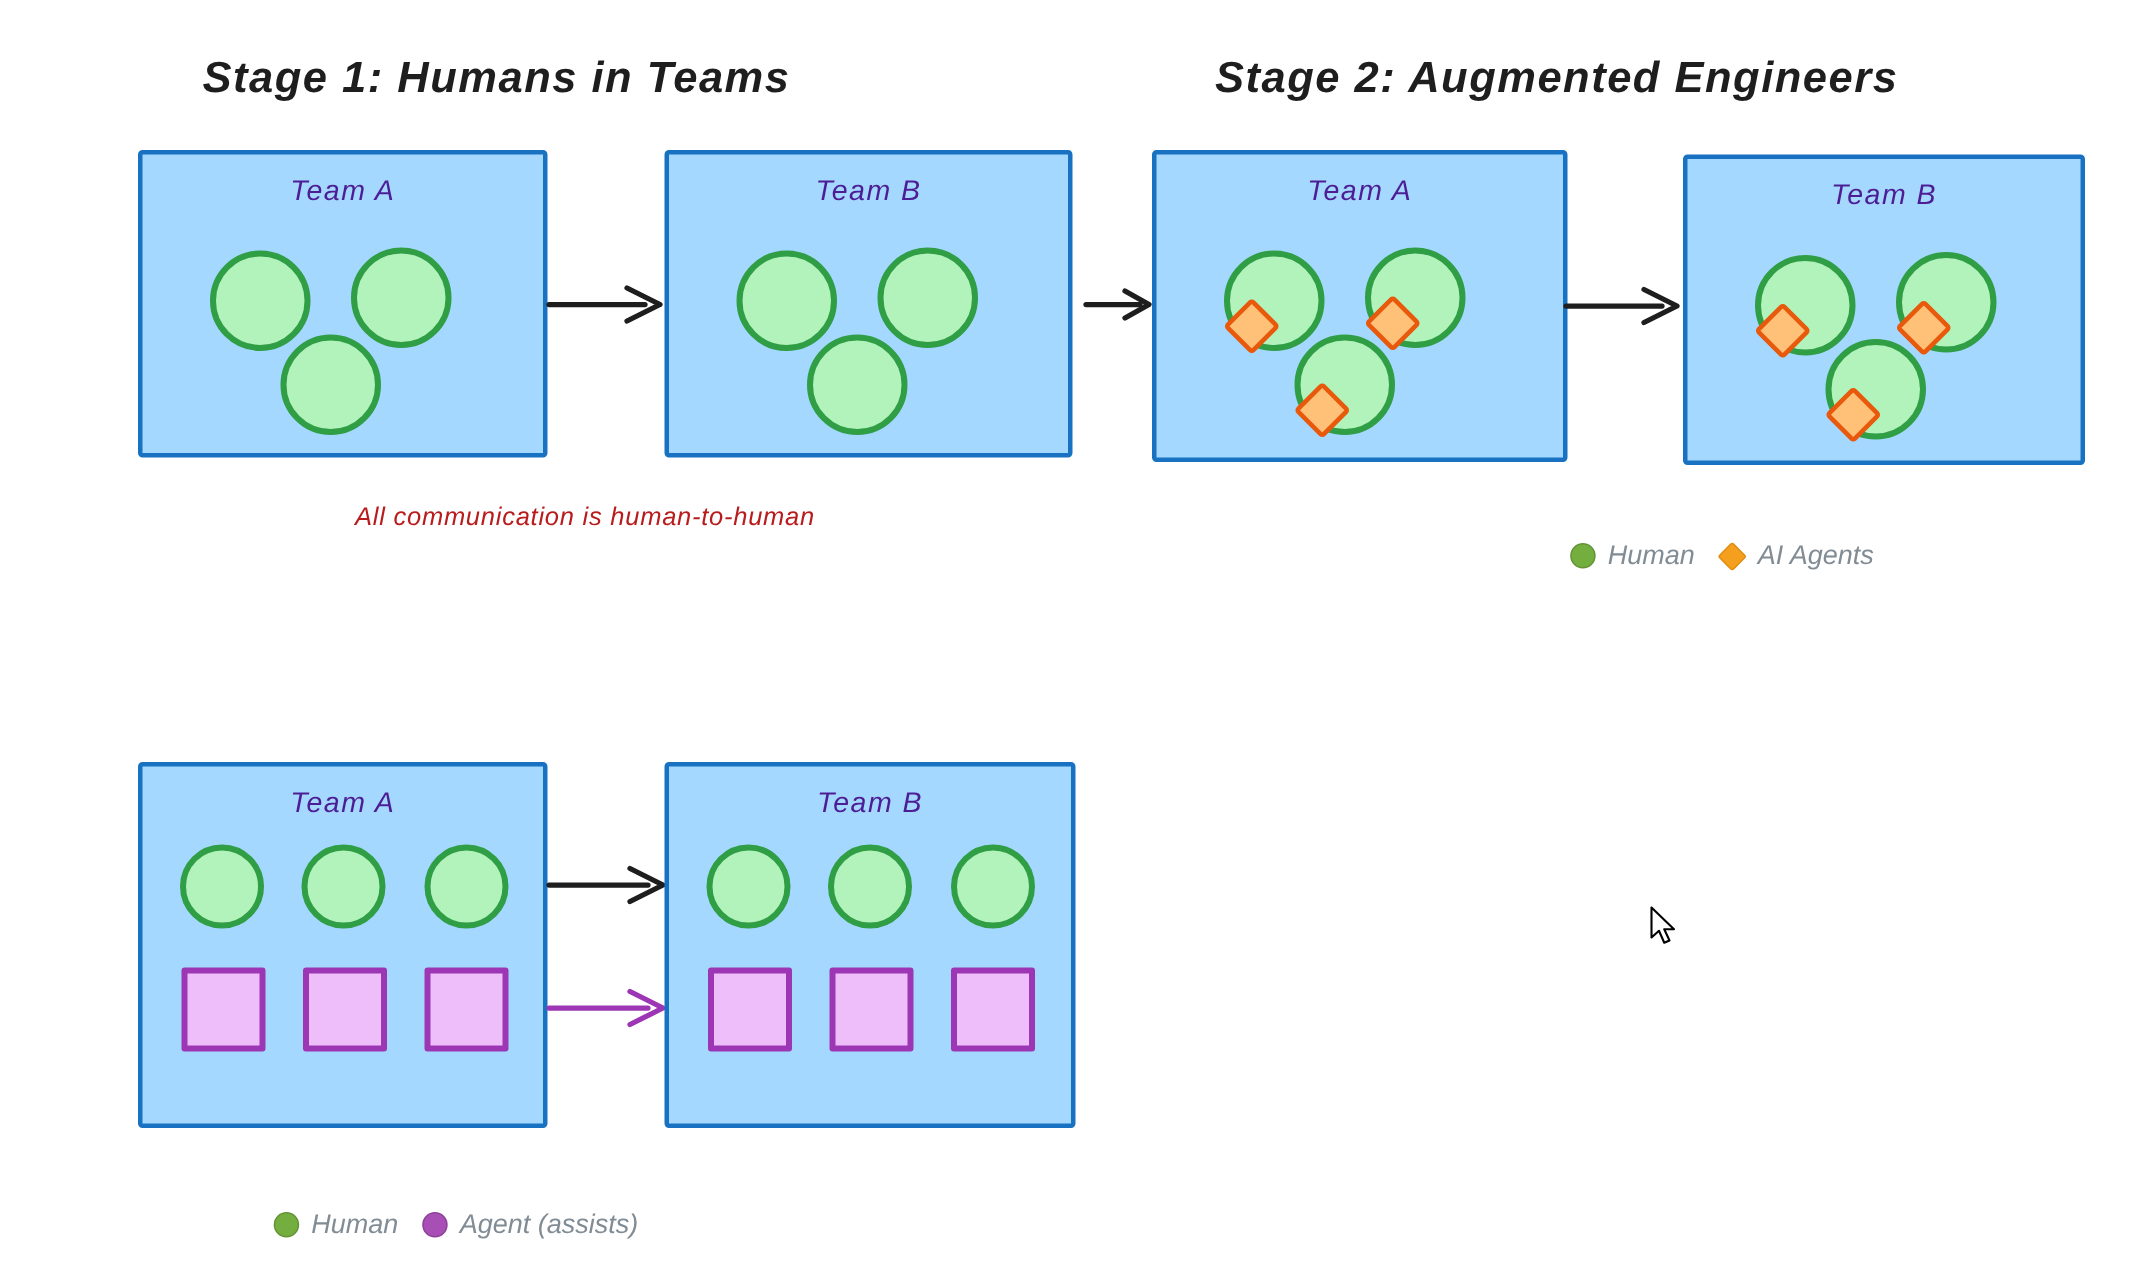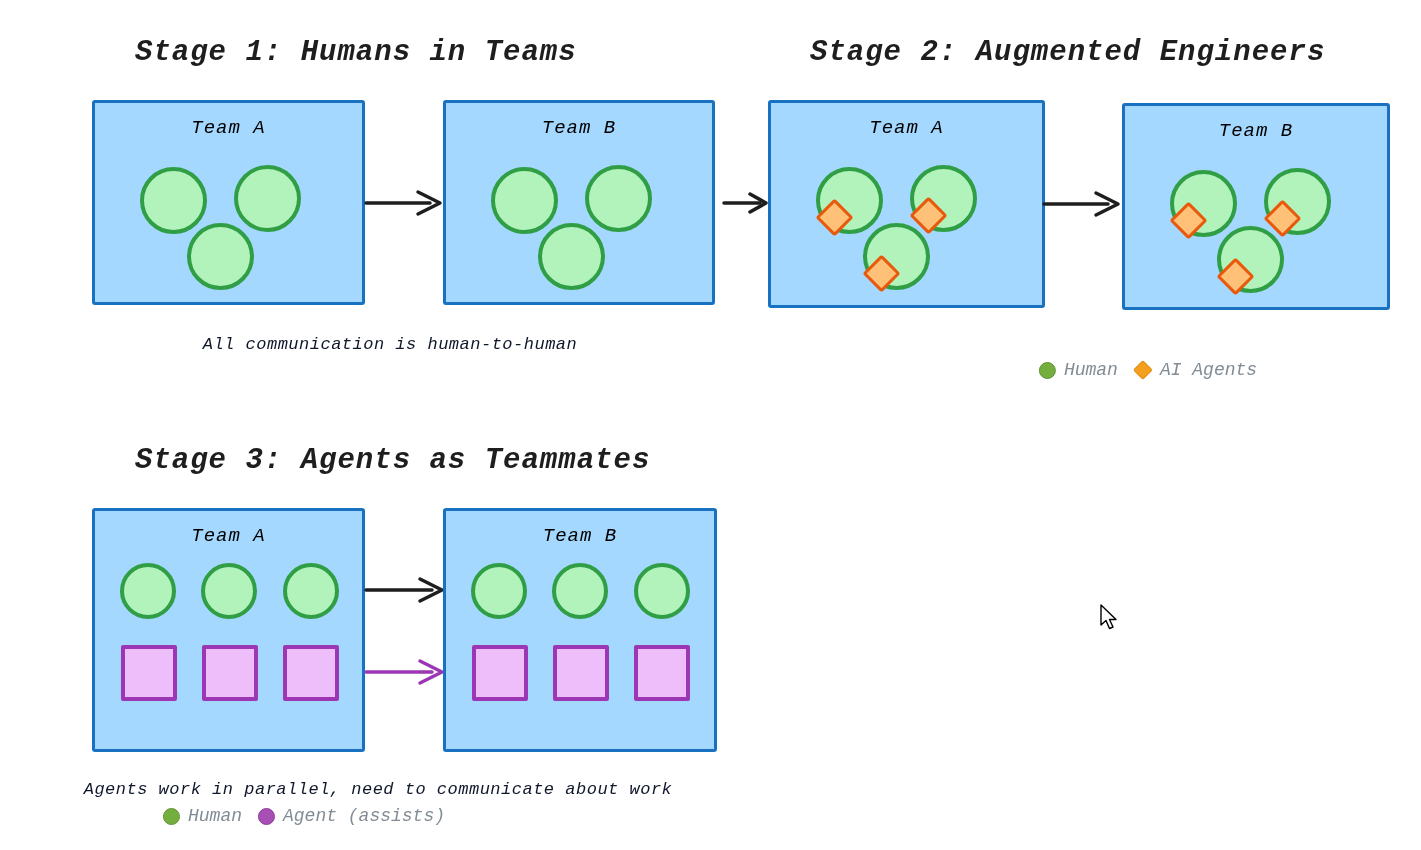--- a/index.html
+++ b/index.html
@@ -1,45 +1,45 @@
 <!DOCTYPE html>
 <html><head>
 <meta charset="utf-8">
 <style>
   html,body{margin:0;padding:0;background:#ffffff;}
   .canvas{
     position:relative;width:1421px;height:850px;background:#ffffff;overflow:hidden;
-    font-family:Liberation Mono, monospace;
+    font-family:Liberation Sans, sans-serif;
   }
   
   .stage-title{
     position:absolute;font-size:29px;font-weight:600;color:#1e1e1e;
     font-style:italic;letter-spacing:1px;white-space:nowrap;
   }
   .caption{
-    position:absolute;transform:translateX(-50%);color:#0f172a;font-size:17px;
+    position:absolute;transform:translateX(-50%);color:#b91c1c;font-size:17px;
     font-style:italic;letter-spacing:.5px;white-space:nowrap;
   }
   .legend{
     position:absolute;transform:translateX(-50%);display:flex;gap:16px;align-items:center;
     color:#818c95;font-size:18px;font-style:italic;white-space:nowrap;
   }
   .lg-item{display:flex;align-items:center;}
   .marker{display:inline-block;width:15px;height:15px;border-radius:50%;margin-right:8px;}
   .m-green{background:#74ae3f;border:1px solid #629436;}
   .m-purple{background:#a84fb5;border:1px solid #8d3f9a;}
   .m-diamond{width:12px;height:12px;border-radius:2px;transform:rotate(45deg);
     background:#f59f1e;border:1px solid #df8c10;margin:0 10px 0 2px;}
   
   .panel{
     position:absolute;background:#a5d8ff;border:3px solid #1971c2;border-radius:3px;
     box-sizing:border-box;
   }
   .team-label{
-    position:absolute;top:14px;left:0;width:100%;text-align:center;color:#000000;
+    position:absolute;top:14px;left:0;width:100%;text-align:center;color:#4c1d95;
     font-size:19px;font-style:italic;letter-spacing:1px;
   }
   
   .human{
     position:absolute;background:#b2f2bb;border:4px solid #2f9e44;border-radius:50%;
     box-sizing:border-box;
   }
   .d67{width:67px;height:67px;}
   .d56{width:56px;height:56px;}
   .tri-1{left:45px;top:64px;} .tri-2{left:139px;top:62px;} .tri-3{left:92px;top:120px;}
@@ -131,21 +131,20 @@
     <span class="lg-item">
       <span class="marker m-green"></span>
       <span>Human</span>
     </span>
     <span class="lg-item">
       <span class="marker m-diamond"></span>
       <span>AI Agents</span>
     </span>
   </div>
 
-  <div class="stage-title" style="left:135px;top:444px">Stage 3: Agents as Teammates</div>
 
   <div class="panel" style="left:92px;top:508px;width:273px;height:244px">
     <div class="team-label">Team A</div>
     <div class="human d56 row-1"></div>
     <div class="human d56 row-2"></div>
     <div class="human d56 row-3"></div>
     <div class="agent sq-1"></div>
     <div class="agent sq-2"></div>
     <div class="agent sq-3"></div>
   </div>
@@ -162,21 +161,20 @@
   <div class="panel" style="left:443px;top:508px;width:274px;height:244px">
     <div class="team-label">Team B</div>
     <div class="human d56 row-1"></div>
     <div class="human d56 row-2"></div>
     <div class="human d56 row-3"></div>
     <div class="agent sq-1"></div>
     <div class="agent sq-2"></div>
     <div class="agent sq-3"></div>
   </div>
 
-  <div class="caption" style="left:378px;top:780px">Agents work in parallel, need to communicate about work</div>
 
   <div class="legend" style="left:304px;top:806px">
     <span class="lg-item">
       <span class="marker m-green"></span>
       <span>Human</span>
     </span>
     <span class="lg-item">
       <span class="marker m-purple"></span>
       <span>Agent (assists)</span>
     </span>

